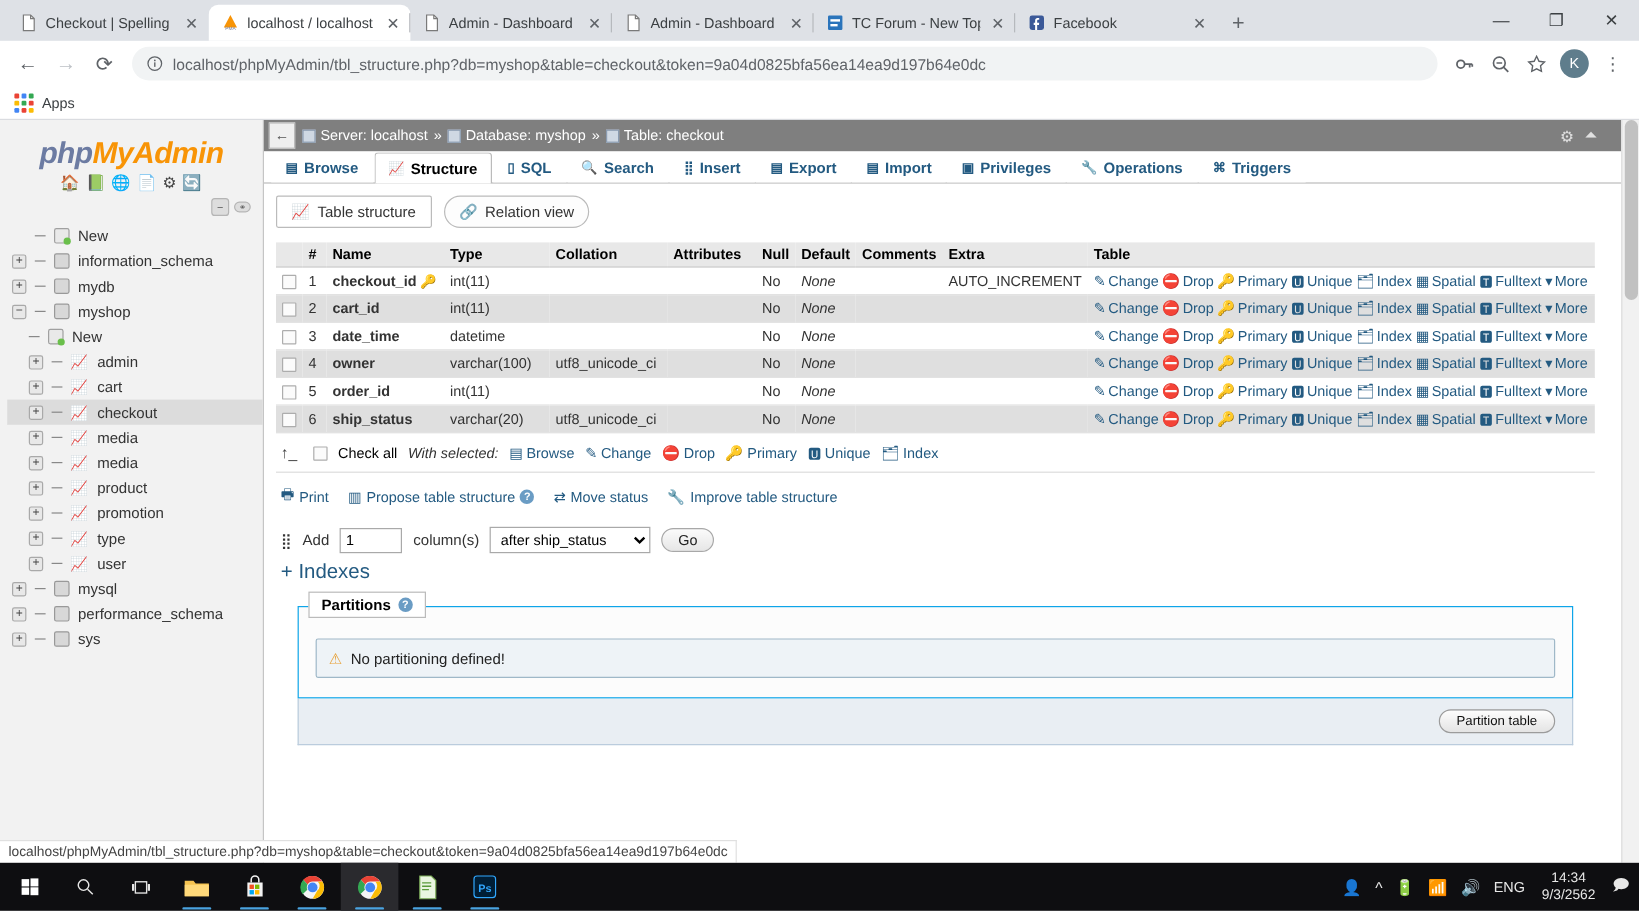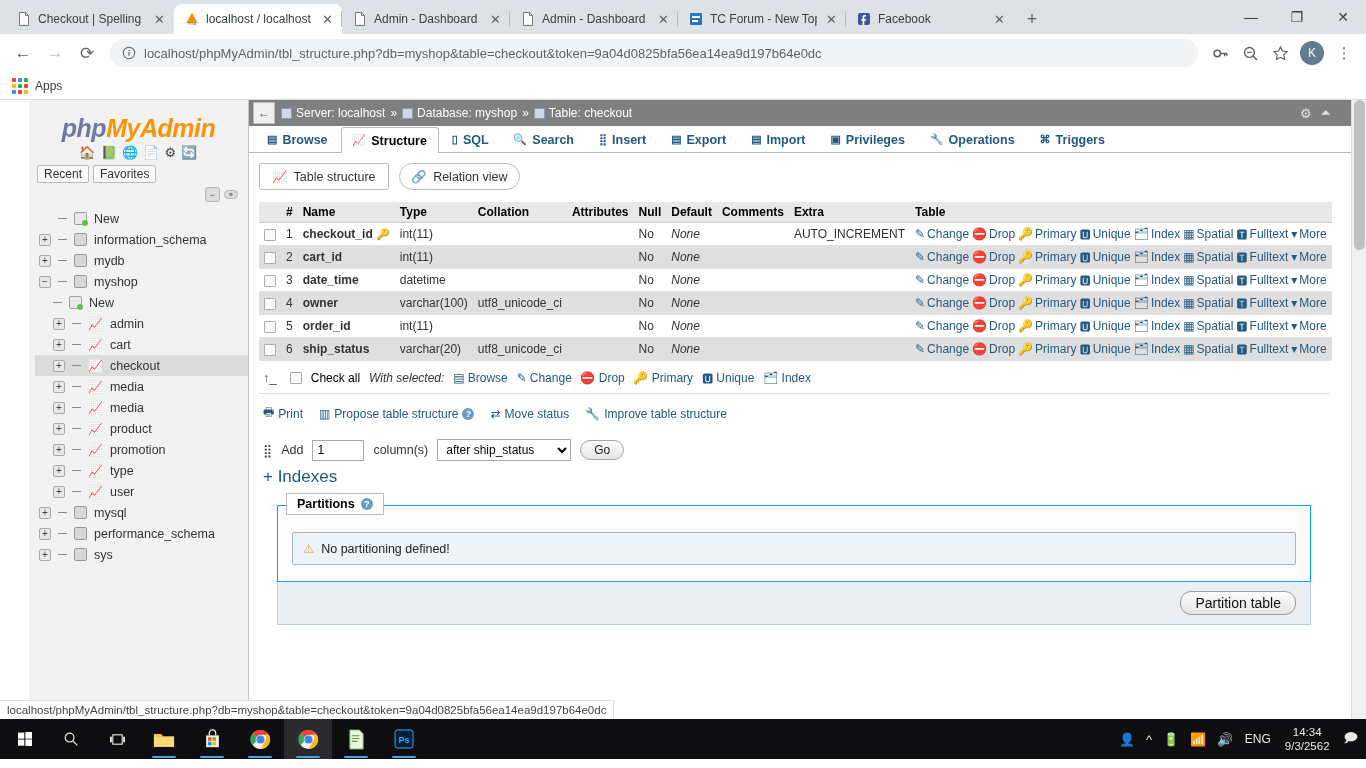--- a/index.html
+++ b/index.html
@@ -74,21 +74,21 @@
     padding: 0 12px; gap: 7px; border-bottom: 1px solid #dadce0;
     font-size: 12px; color: #3c4043;
   }
   .appsgrid { display: grid; grid-template-columns: repeat(3,4px);
     grid-template-rows: repeat(3,4px); gap: 2px; }
   .appsgrid i { display: block; width: 4px; height: 4px; border-radius: 1px; }
 
   
   .viewport {
     height: 619px; display: flex; background: #fff;
-    position: relative; overflow: hidden; padding-left: 29px;
+    position: relative; overflow: hidden;
   }
 
   
   .pma-nav {
     width: 220px; background: #f2f2f2; border-right: 1px solid #c5c5c5;
     padding: 8px 0 0 0; font-size: 12px; color: #444; overflow: hidden;
     flex: none;
   }
   .pma-logo {
     text-align: center; font-size: 25px; font-style: italic;
@@ -267,21 +267,21 @@
     border: 1px solid #9fb8c8; background: #eef3f7; padding: 8px 10px;
     font-size: 12.5px; color: #222; display: flex; align-items: center;
     gap: 7px; border-radius: 2px;
   }
   .fieldset-foot {
     margin: 0 18px; border: 1px solid #bcd; border-top: none;
     background: #e9eef3; padding: 9px 14px; text-align: right;
   }
   .pbtn {
     border: 1px solid #9c9c9c; border-radius: 11px; padding: 3px 14px;
-    background: linear-gradient(#fdfdfd,#e4e4e4); font-size: 14px;
+    background: linear-gradient(#fdfdfd,#e4e4e4); font-size: 11px;
     color: #111;
   }
   .scrollcol {
     width: 15px; background: #f1f1f1; border-left: 1px solid #dcdcdc;
     flex: none; position: relative;
   }
   .scrollcol .thumb {
     position: absolute; top: 0; left: 2px; width: 11px; height: 150px;
     background: #c1c1c1; border-radius: 6px;
   }
@@ -441,24 +441,20 @@
     <div class="pma-logo">
       <span class="p1">php</span><span class="p2">MyAdmin</span>
     </div>
     <div class="pma-iconrow">
       <span>🏠</span>
       <span>📗</span>
       <span>🌐</span>
       <span>📄</span>
       <span>⚙</span>
       <span>🔄</span>
-    </div>
-    <div class="pma-tabs">
-      <span class="pt">Recent</span>
-      <span class="pt">Favorites</span>
     </div>
     <div class="pma-collapse">
       <span class="cbtn">−</span>
       <span class="cbtn wide">⚭</span>
     </div>
 
     <div class="tree">
 
       <div class="tnode">
         <span class="exp blank"></span>

